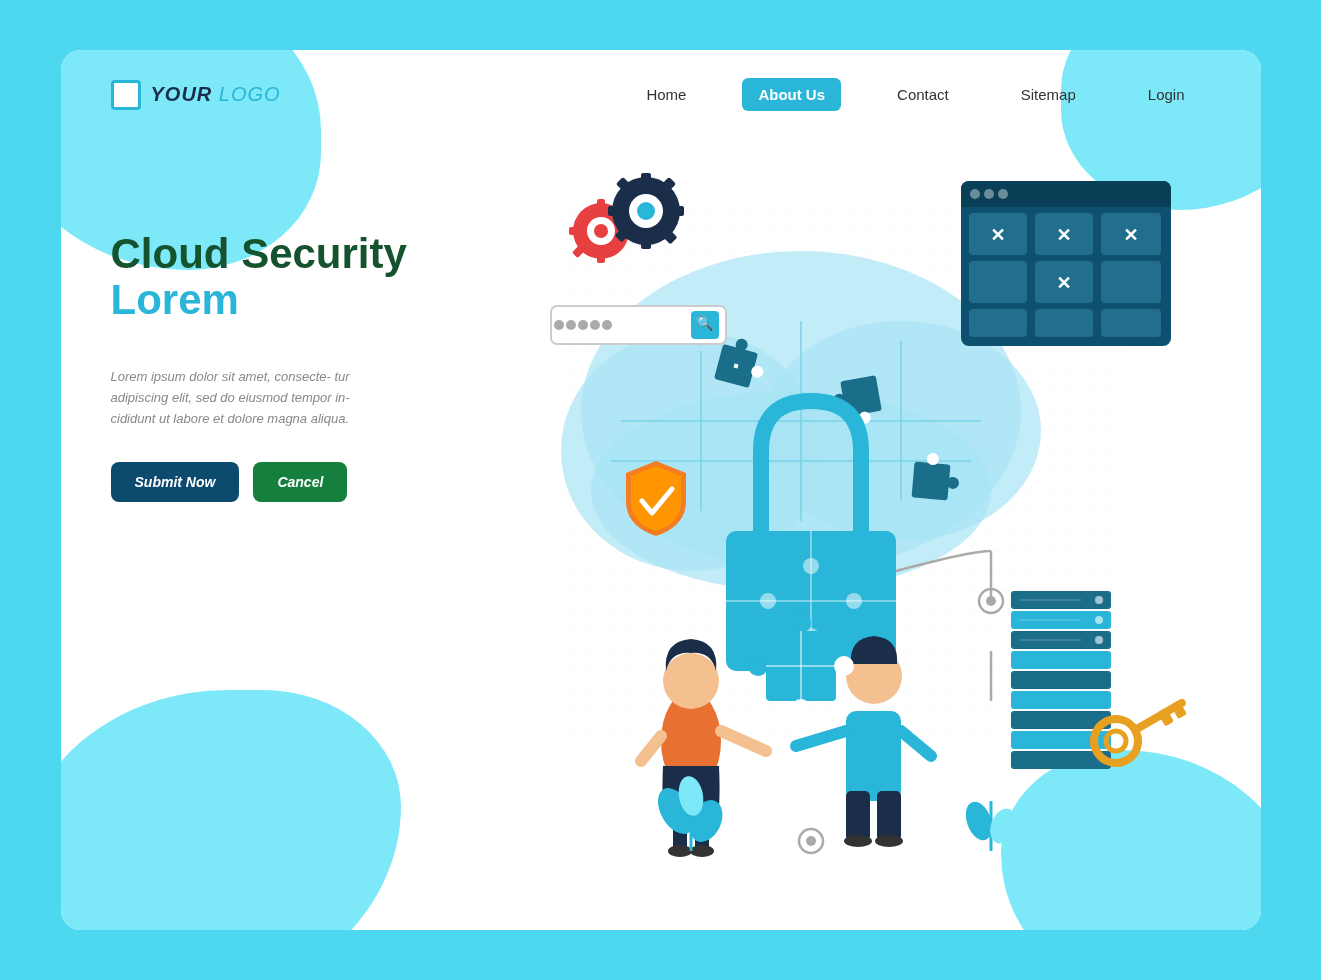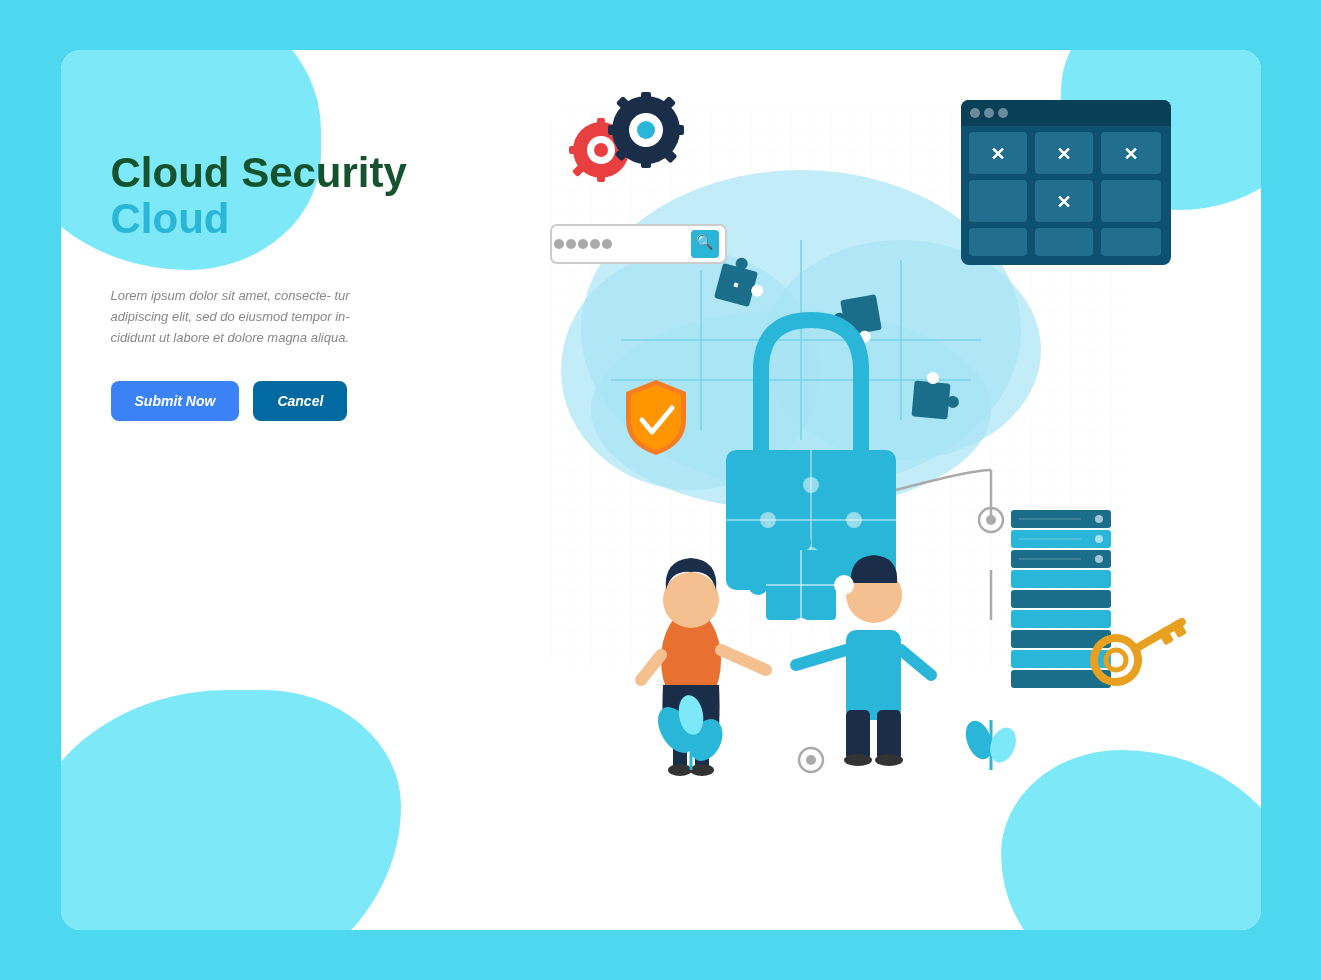--- a/index.html
+++ b/index.html
@@ -157,32 +157,32 @@
       font-style: italic;
       margin-bottom: 32px;
       max-width: 280px;
       margin-top: 44px;
     }
     .btn-row {
       display: flex;
       gap: 14px;
     }
     .btn-submit {
-      background: #3b82f6;
+      background: #0c4a6e;
       color: white;
       border: none;
       border-radius: 8px;
       padding: 12px 24px;
       font-size: 14px;
       font-weight: 700;
       cursor: pointer;
       font-style: italic;
     }
     .btn-cancel {
-      background: #0369a1;
+      background: #15803d;
       color: white;
       border: none;
       border-radius: 8px;
       padding: 12px 24px;
       font-size: 14px;
       font-weight: 700;
       cursor: pointer;
       font-style: italic;
     }
 
@@ -197,26 +197,42 @@
 </head>
 <body>
 
 <div class="page-wrapper">
 
   <div class="blob-top-left"></div>
   <div class="blob-bottom-left"></div>
   <div class="blob-top-right"></div>
   <div class="blob-bottom-right"></div>
 
+  <div class="header">
+    <div class="logo-area">
+      <div class="logo-square"></div>
+      <div class="logo-text">
+        <span>YOUR</span>
+        <em>LOGO</em>
+      </div>
+    </div>
+    <nav class="nav">
+      <div class="nav-item">Home</div>
+      <div class="nav-item active">About Us</div>
+      <div class="nav-item">Contact</div>
+      <div class="nav-item">Sitemap</div>
+      <div class="nav-item">Login</div>
+    </nav>
+  </div>
 
   <div class="main-content">
 
     <div class="left-panel">
       <div class="page-title">Cloud Security</div>
-      <div class="page-subtitle">Cloud</div>
+      <div class="page-subtitle">Lorem</div>
       <p class="description">Lorem ipsum dolor sit amet, consecte- tur adipiscing elit, sed do eiusmod tempor in- cididunt ut labore et dolore magna aliqua.</p>
       <div class="btn-row">
         <button class="btn-submit">Submit Now</button>
         <button class="btn-cancel">Cancel</button>
       </div>
     </div>
 
     <div class="right-panel">
 
       <svg width="750" height="760" viewBox="0 0 750 760" style="position:absolute; top:0; left:0;">

